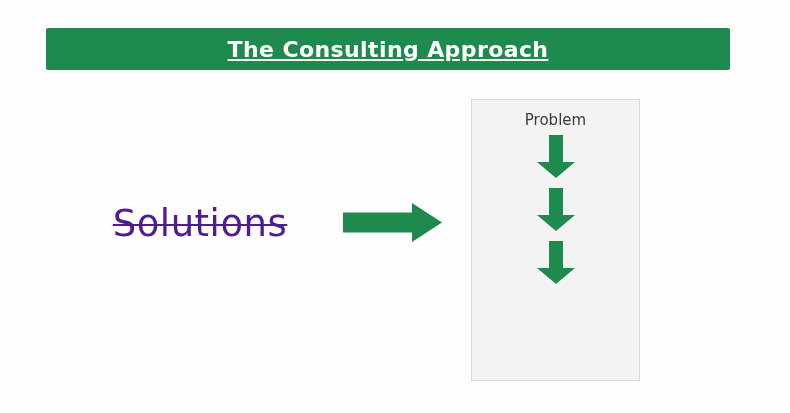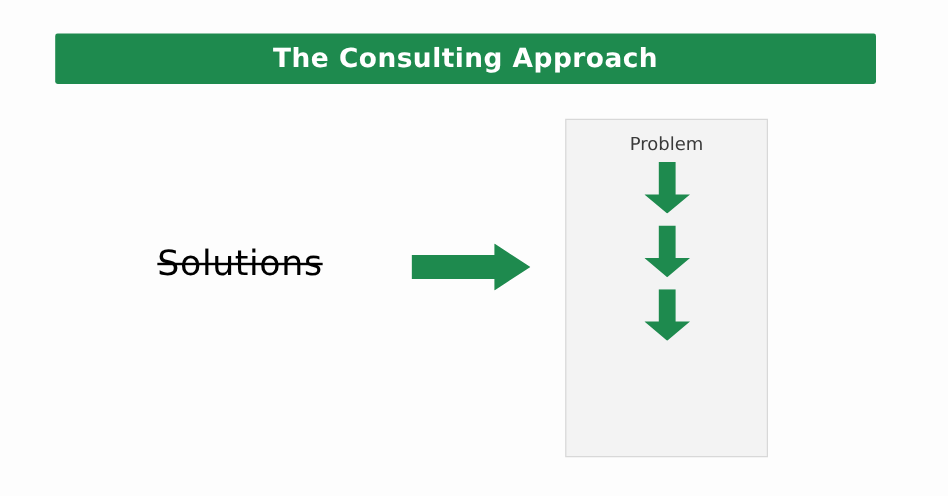--- a/index.html
+++ b/index.html
@@ -32,29 +32,30 @@
     display: flex;
     align-items: center;
     justify-content: center;
   }
   .banner-title {
     color: #ffffff;
     font-size: 22px;
     font-weight: 700;
     letter-spacing: 0.4px;
     white-space: nowrap;
+    text-decoration: underline;
   }
   .solutions {
     position: absolute;
     left: 100px;
     top: 202px;
     width: 200px;
     text-align: center;
-    font-size: 29px;
-    color: #000000;
+    font-size: 37px;
+    color: #4c1d95;
     letter-spacing: 0.5px;
     text-decoration: line-through;
     text-decoration-thickness: 2px;
     white-space: nowrap;
   }
   .right-arrow {
     position: absolute;
     left: 343px;
     top: 203px;
     width: 99px;

